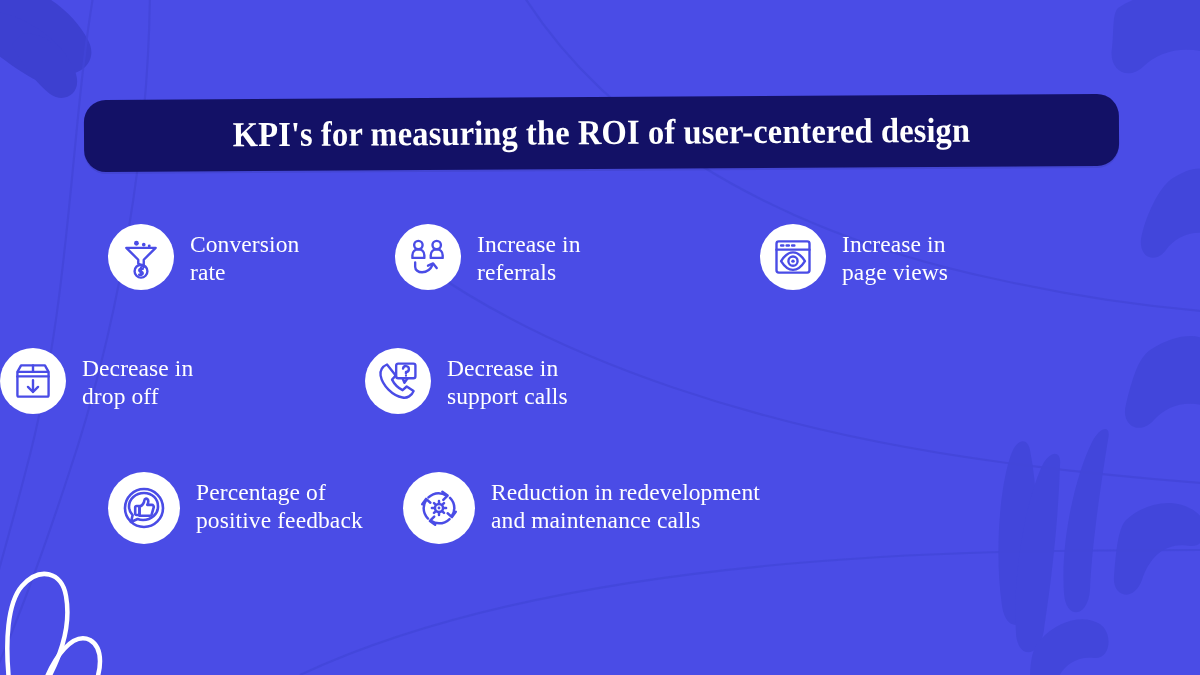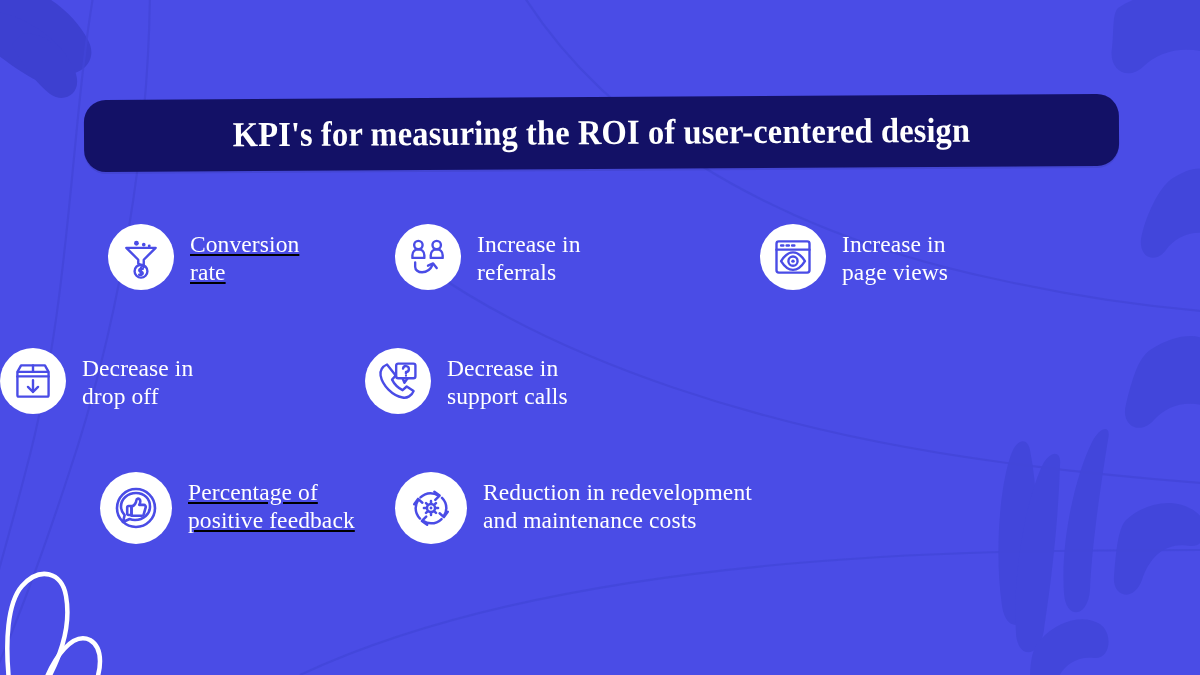--- a/index.html
+++ b/index.html
@@ -44,25 +44,25 @@
     position:absolute;
     left:0; top:222px;
     width:1200px;
   }
   .row { display:flex; height:124px; }
   .cell {
     display:flex;
     align-items:flex-start;
     gap:16px;
   }
-  .col-1 { width:395px; padding-left:108px;text-decoration:underline; }
+  .col-1 { width:395px; padding-left:108px; }
   .col-2 { width:365px; padding-left:0px; }
   .col-3 { width:340px; padding-left:0px; }
 
-  .row-3 .col-1 { padding-left:100px; }
+  .row-3 .col-1 { padding-left:100px;margin-left:8px; }
 
   .icon-badge {
     flex:0 0 auto;
     width:66px; height:66px;
     border-radius:50%;
     background:#ffffff;
     display:flex; align-items:center; justify-content:center;
     margin-top:2px;
   }
   .row-3 .icon-badge { width:72px; height:72px; }
@@ -228,17 +228,17 @@
           <path d="M 20 41.5 L 14.5 37.5 L 19 33"></path>
           <path d="M 12.5 35 C 9.5 32 8 28 8 24 c 0 -3.2 1 -6 2.6 -8.4"></path>
           <path d="M 6.5 20 L 10.5 14.5 L 15 18.5"></path>
           <circle cx="24" cy="24" r="4.2"></circle>
           <circle cx="24" cy="24" r="1.5" fill="#4a4ce6" stroke="none"></circle>
           <path d="M 24 16.6 v 2.4 M 24 29 v 2.4 M 16.6 24 h 2.4 M 29 24 h 2.4
                    M 18.8 18.8 l 1.7 1.7 M 27.5 27.5 l 1.7 1.7 M 29.2 18.8 l -1.7 1.7 M 20.5 27.5 l -1.7 1.7"></path>
         </svg>
       </div>
       <div class="kpi-label">Reduction in redevelopment
-and maintenance costs</div>
+and maintenance calls</div>
     </div>
   </div>
 
 </div>
 
 </body></html>

